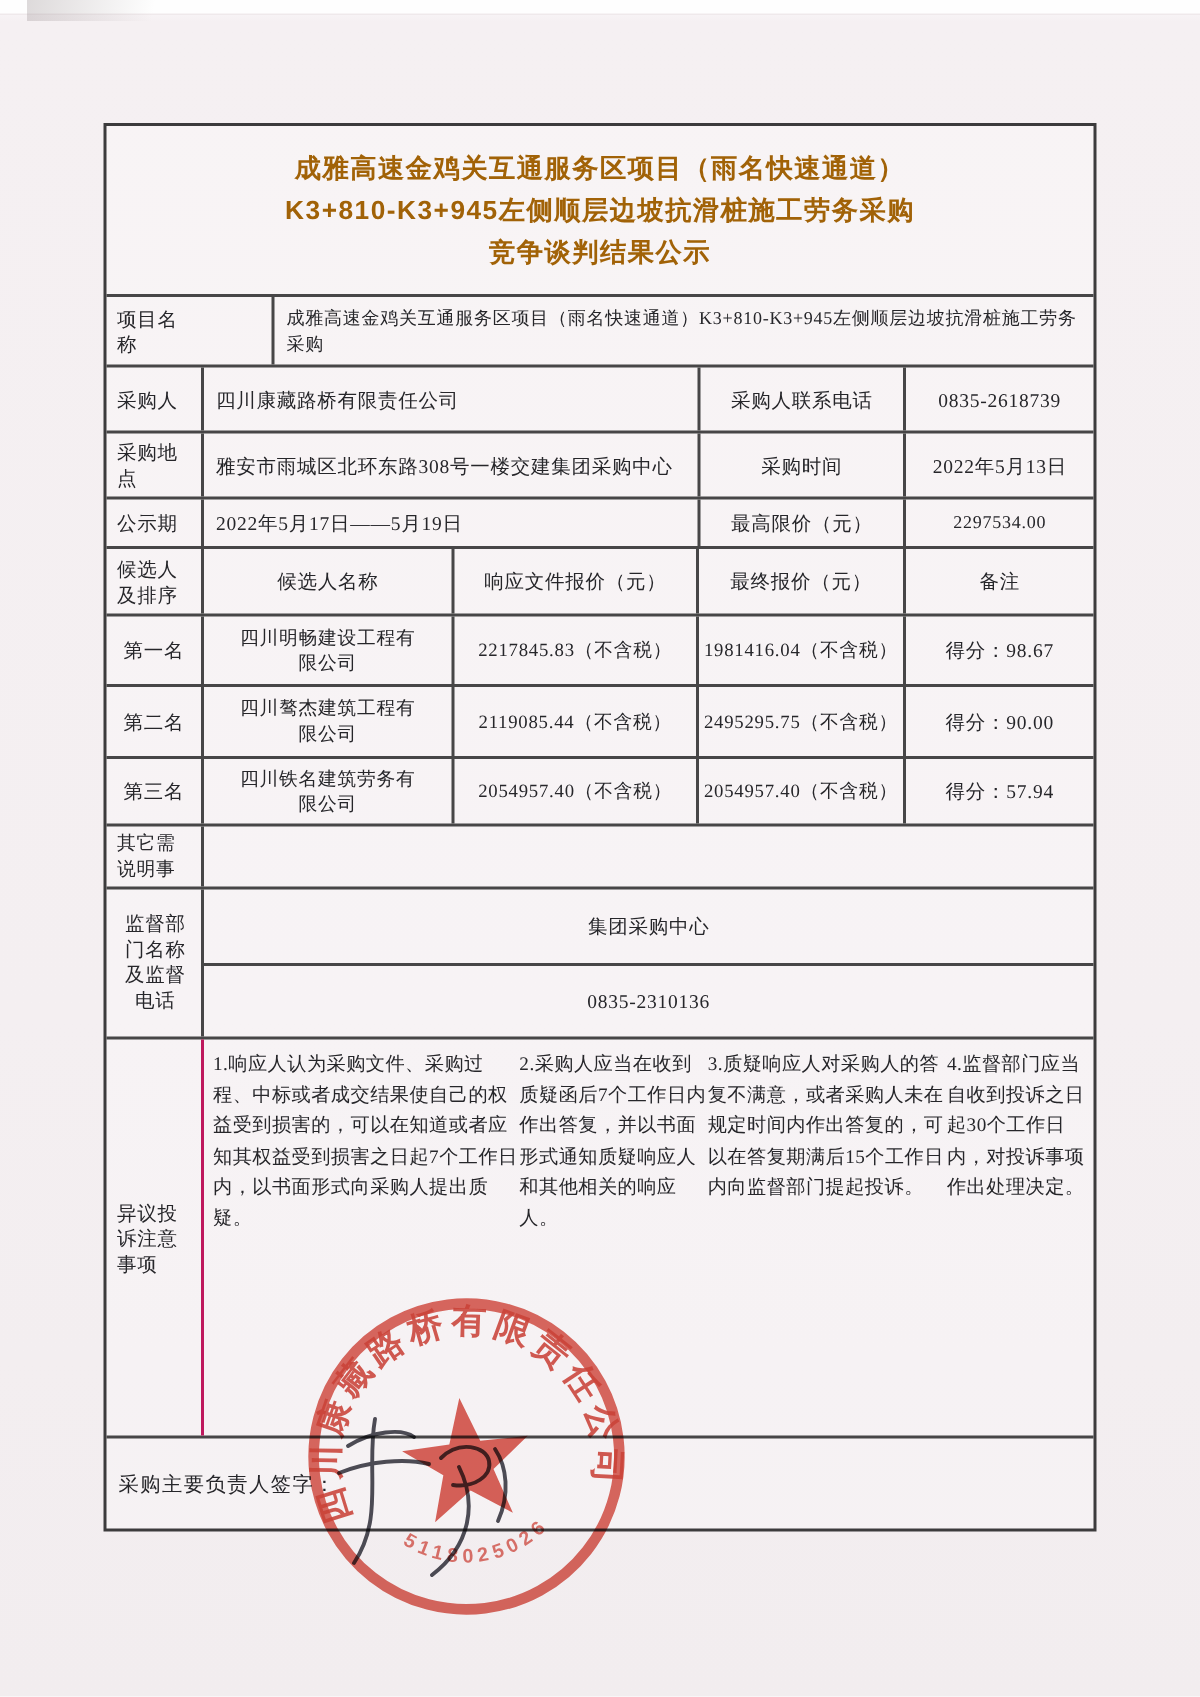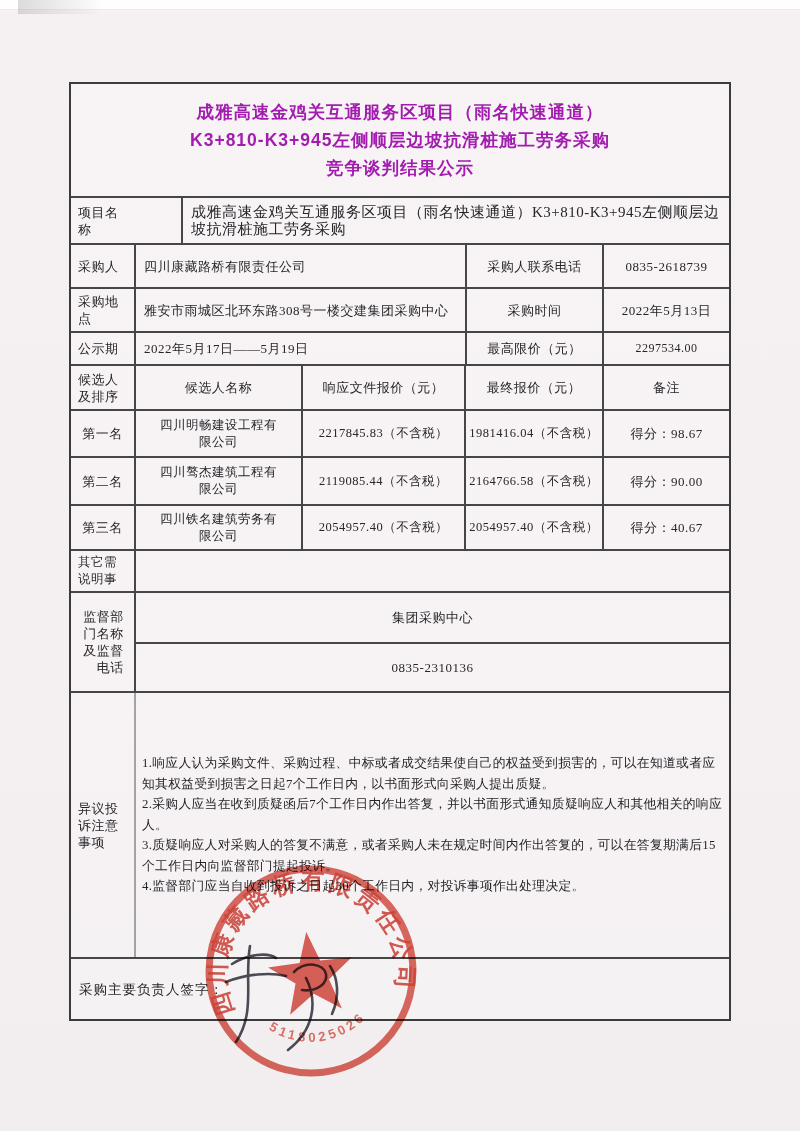--- a/index.html
+++ b/index.html
@@ -36,42 +36,42 @@
   .k-rank.center { justify-content:center; text-align:center; padding:3px 2px; }
   .k-name    { flex:0 0 167px; justify-content:center; text-align:center; font-size:12.5px; padding:3px 20px;}
   .k-doc     { flex:0 0 163px; justify-content:center; text-align:center; font-size:12.5px; }
   .k-final   { flex:0 0 138px; justify-content:center; text-align:center; font-size:12.5px; }
   .k-remark  { flex:1 1 auto;  justify-content:center; text-align:center; }
 
   .r-title   { height:112px; flex-direction:column; justify-content:center; }
   .title-line {
     font-family:"Liberation Sans", sans-serif;
     font-weight:bold; font-size:17.5px; line-height:28px;
-    text-align:center; letter-spacing:1px; color:#a21caf;
+    text-align:center; letter-spacing:1px; color:#a16207;
   }
   .r-project { min-height:47px;gap:47px; }
   .r-purch   { min-height:44px; }
   .r-loc     { min-height:44px;justify-content:center; }
   .r-pub     { min-height:33px; }
   .r-chead   { min-height:45px;justify-content:center; }
   .r-cand1   { min-height:47px; }
   .r-cand2   { min-height:48px; }
   .r-cand3   { min-height:45px; }
   .r-other   { min-height:35px; font-size:12.5px; }
   .r-superv  { min-height:100px; }
   .r-obj     { min-height:266px; }
   .r-sign    { min-height:62px; }
 
   .sup-right { flex:1 1 auto; display:flex; flex-direction:column; border-left:2px solid #474647; }
   .sup-sub   { flex:1 1 50%; display:flex; align-items:center; justify-content:center;
                font-size:13px; letter-spacing:0.5px; }
   .sup-sub + .sup-sub { border-top:2px solid #474647; }
 
-  .obj-text  { flex:1 1 auto; display:flex; flex-direction:column; justify-content:center;
-               padding:6px 6px 6px 6px; border-left:2px solid #a3a3a3; }
+  .obj-text  { flex:1 1 auto; display:flex; flex-direction:row; justify-content:center;
+               padding:6px 6px 6px 6px; border-left:2px solid #be185d; }
   .obj-item  { font-size:12.8px; line-height:20.5px; letter-spacing:0.3px; text-align:left; }
 
   .sign-cell { flex:1 1 auto; padding-left:8px; font-size:13.5px; letter-spacing:1px; }
 
   .seal { position:absolute; left:200px; top:860px; width:222px; height:222px;
           transform:rotate(-7deg); mix-blend-mode:multiply; opacity:0.93; z-index:3; }
   .signature-svg { position:absolute; left:218px; top:938px; width:150px; height:118px;
           mix-blend-mode:multiply; z-index:4; }
 
   .smudge { position:absolute; left:18px; top:0; width:120px; height:14px;
@@ -87,21 +87,21 @@
 
   <div class="row r-title">
     <div class="title-line">成雅高速金鸡关互通服务区项目（雨名快速通道）</div>
     <div class="title-line">K3+810-K3+945左侧顺层边坡抗滑桩施工劳务采购</div>
     <div class="title-line">竞争谈判结果公示</div>
   </div>
 
   <div class="row r-project">
     <div class="cell c-label vlabel">项目名
 称</div>
-    <div class="cell" style="flex:1 1 auto; padding:3px 8px; font-size:15px;font-family:Liberation Serif, serif;">成雅高速金鸡关互通服务区项目（雨名快速通道）K3+810-K3+945左侧顺层边坡抗滑桩施工劳务采购</div>
+    <div class="cell" style="flex:1 1 auto; padding:3px 8px; font-size:12px;font-family:Liberation Serif, serif;">成雅高速金鸡关互通服务区项目（雨名快速通道）K3+810-K3+945左侧顺层边坡抗滑桩施工劳务采购</div>
   </div>
 
   <div class="row r-purch">
     <div class="cell c-label vlabel">采购人</div>
     <div class="cell c-val1">四川康藏路桥有限责任公司</div>
     <div class="cell c-lab2">采购人联系电话</div>
     <div class="cell c-val2">0835-2618739</div>
   </div>
 
   <div class="row r-loc">
@@ -133,40 +133,40 @@
     <div class="cell k-name">四川明畅建设工程有限公司</div>
     <div class="cell k-doc">2217845.83（不含税）</div>
     <div class="cell k-final">1981416.04（不含税）</div>
     <div class="cell k-remark">得分：98.67</div>
   </div>
 
   <div class="row r-cand2">
     <div class="cell k-rank center">第二名</div>
     <div class="cell k-name">四川骜杰建筑工程有限公司</div>
     <div class="cell k-doc">2119085.44（不含税）</div>
-    <div class="cell k-final">2164766.58（不含税）</div>
+    <div class="cell k-final">2495295.75（不含税）</div>
     <div class="cell k-remark">得分：90.00</div>
   </div>
 
   <div class="row r-cand3">
     <div class="cell k-rank center">第三名</div>
     <div class="cell k-name">四川铁名建筑劳务有限公司</div>
     <div class="cell k-doc">2054957.40（不含税）</div>
     <div class="cell k-final">2054957.40（不含税）</div>
-    <div class="cell k-remark">得分：40.67</div>
+    <div class="cell k-remark">得分：57.94</div>
   </div>
 
   <div class="row r-other">
     <div class="cell c-label vlabel" style="font-size:12.5px;text-align:right;">其它需
 说明事</div>
     <div class="cell" style="flex:1 1 auto;"></div>
   </div>
 
   <div class="row r-superv">
-    <div class="cell c-label vlabel" style="justify-content:center; text-align:right;">监督部
+    <div class="cell c-label vlabel" style="justify-content:center; text-align:center;font-family:Liberation Mono, monospace;">监督部
 门名称
 及监督
 电话</div>
     <div class="sup-right">
       <div class="sup-sub">集团采购中心</div>
       <div class="sup-sub">0835-2310136</div>
     </div>
   </div>
 
   <div class="row r-obj">

